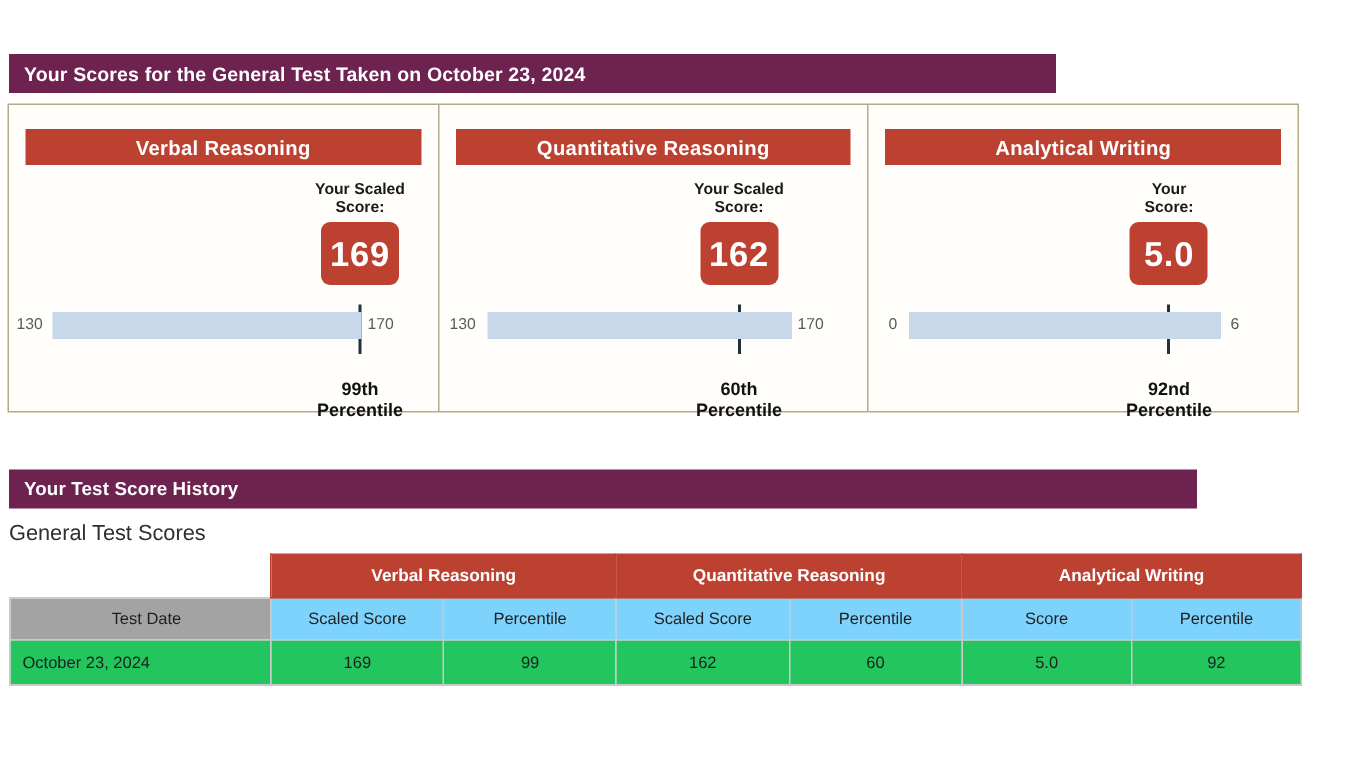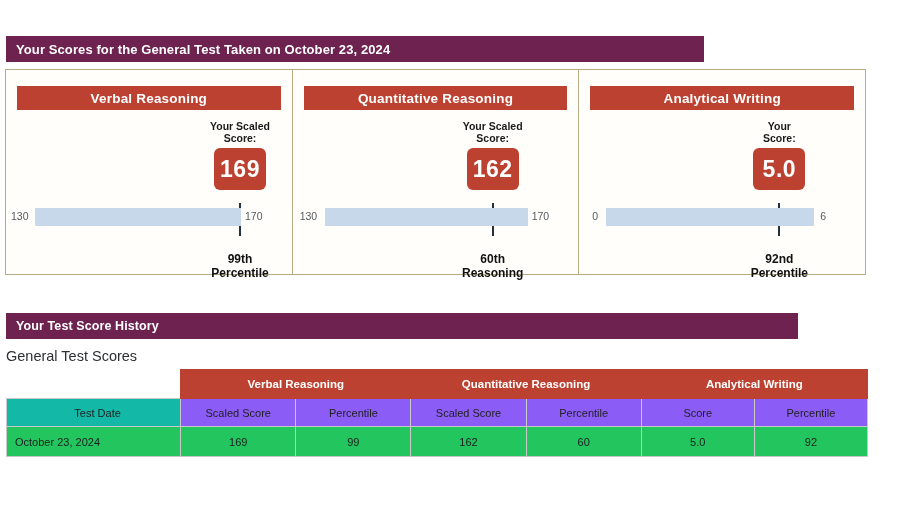--- a/index.html
+++ b/index.html
@@ -181,27 +181,27 @@
     font-weight: bold !important;
     font-size: 11.5px;
     height: 28px;
     border-color: #bd4130 !important;
   }
   .blank-head {
     border: none !important;
     background: #ffffff;
   }
   .sub-head {
-    background: #8b5cf6;
+    background: #7dd3fc;
     height: 27px;
     font-size: 11px;
     color: #1f1f1f;
   }
   .date-head {
-    background: #14b8a6;
+    background: #a3a3a3;
     height: 27px;
     text-align: right;
     padding-left: 8px !important;
     font-size: 11px;
   }
   .data-row td {
     height: 29px;
     background: #22c55e;
   }
   .date-cell {
@@ -248,21 +248,21 @@
     </div>
     <div class="pointer-line" style="left:199px; top:133px; height:33px;"></div>
 
     <div class="scale-wrap">
       <div class="scale-bar" style="left:32px; width:203px;"></div>
       <div class="scale-min" style="left:7px;">130</div>
       <div class="scale-max" style="left:239px;">170</div>
     </div>
 
     <div class="percentile" style="left:130px;">60th
-Reasoning</div>
+Percentile</div>
   </div>
 
   <div class="card">
     <div class="card-title">Analytical Writing</div>
 
     <div class="callout" style="left:140px;">
       <div class="callout-label">Your
 Score:</div>
       <div class="score-box">5.0</div>
     </div>

